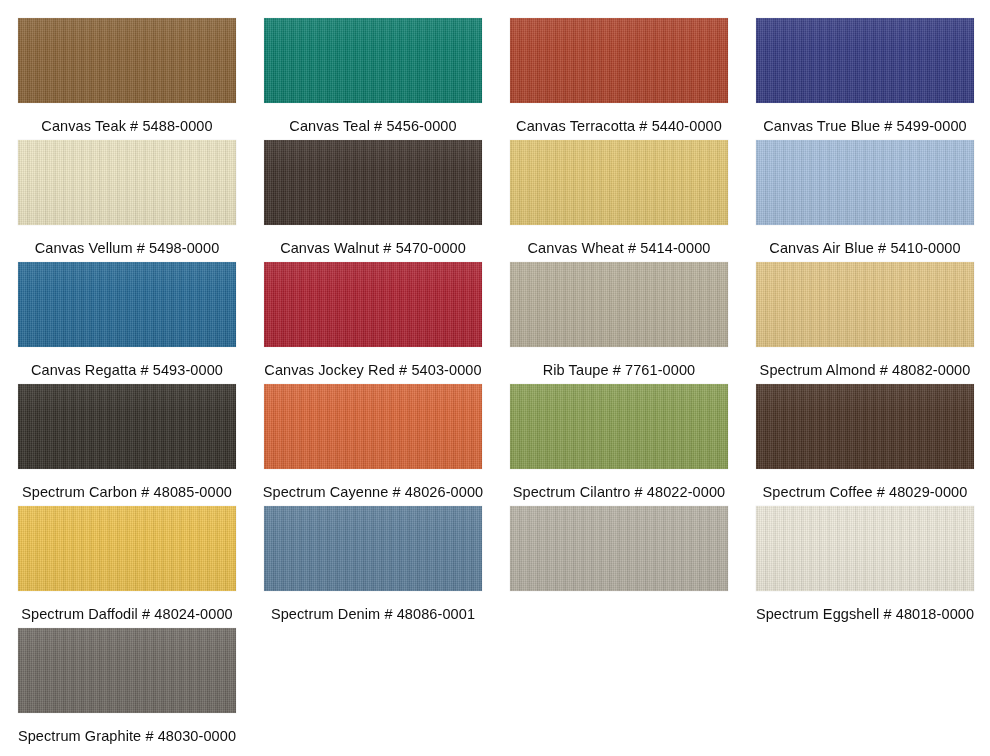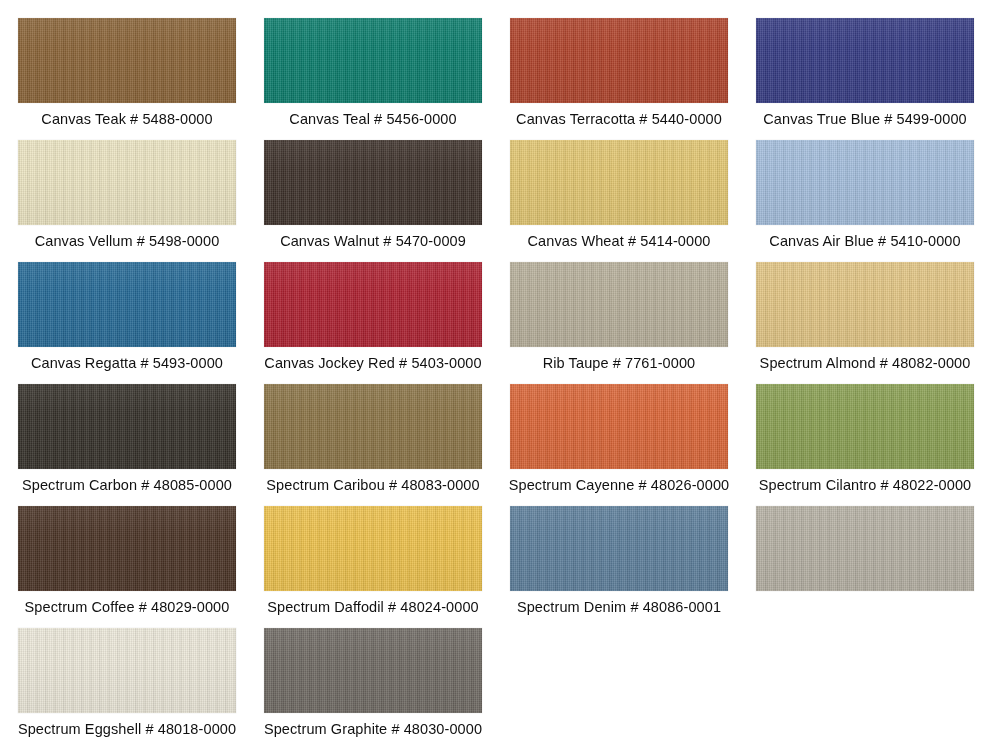--- a/index.html
+++ b/index.html
@@ -80,21 +80,21 @@
         rgba(0,0,0,0.0) 3px,
         rgba(255,255,255,0.04) 6px,
         rgba(0,0,0,0.0) 9px),
       linear-gradient(180deg,
         rgba(255,255,255,0.05) 0%,
         rgba(0,0,0,0.00) 35%,
         rgba(0,0,0,0.035) 100%);
     pointer-events: none;
   }
   .swatch-caption {
-    margin-top: 8px;
+    margin-top: 15px;
     font-size: 14.5px;
     line-height: 17px;
     letter-spacing: 0.1px;
     color: #111111;
     text-align: right;
     white-space: nowrap;
   }
 </style>
 </head>
 <body>
@@ -116,21 +116,21 @@
       <div class="swatch-cell">
         <div class="swatch-chip" style="background-color: rgb(52, 58, 131);"></div>
         <div class="swatch-caption">Canvas True Blue # 5499-0000</div>
       </div>
       <div class="swatch-cell">
         <div class="swatch-chip" style="background-color: rgb(236, 229, 194);"></div>
         <div class="swatch-caption">Canvas Vellum # 5498-0000</div>
       </div>
       <div class="swatch-cell">
         <div class="swatch-chip" style="background-color: rgb(61, 49, 42);"></div>
-        <div class="swatch-caption">Canvas Walnut # 5470-0009</div>
+        <div class="swatch-caption">Canvas Walnut # 5470-0000</div>
       </div>
       <div class="swatch-cell">
         <div class="swatch-chip" style="background-color: rgb(227, 199, 113);"></div>
         <div class="swatch-caption">Canvas Wheat # 5414-0000</div>
       </div>
       <div class="swatch-cell">
         <div class="swatch-chip" style="background-color: rgb(164, 190, 221);"></div>
         <div class="swatch-caption">Canvas Air Blue # 5410-0000</div>
       </div>
       <div class="swatch-cell">
@@ -145,24 +145,20 @@
         <div class="swatch-chip" style="background-color: rgb(184, 176, 155);"></div>
         <div class="swatch-caption">Rib Taupe # 7761-0000</div>
       </div>
       <div class="swatch-cell">
         <div class="swatch-chip" style="background-color: rgb(227, 198, 132);"></div>
         <div class="swatch-caption">Spectrum Almond # 48082-0000</div>
       </div>
       <div class="swatch-cell">
         <div class="swatch-chip" style="background-color: rgb(52, 48, 41);"></div>
         <div class="swatch-caption">Spectrum Carbon # 48085-0000</div>
-      </div>
-      <div class="swatch-cell">
-        <div class="swatch-chip" style="background-color: rgb(139, 116, 70);"></div>
-        <div class="swatch-caption">Spectrum Caribou # 48083-0000</div>
       </div>
       <div class="swatch-cell">
         <div class="swatch-chip" style="background-color: rgb(219, 101, 54);"></div>
         <div class="swatch-caption">Spectrum Cayenne # 48026-0000</div>
       </div>
       <div class="swatch-cell">
         <div class="swatch-chip" style="background-color: rgb(138, 160, 82);"></div>
         <div class="swatch-caption">Spectrum Cilantro # 48022-0000</div>
       </div>
       <div class="swatch-cell">

